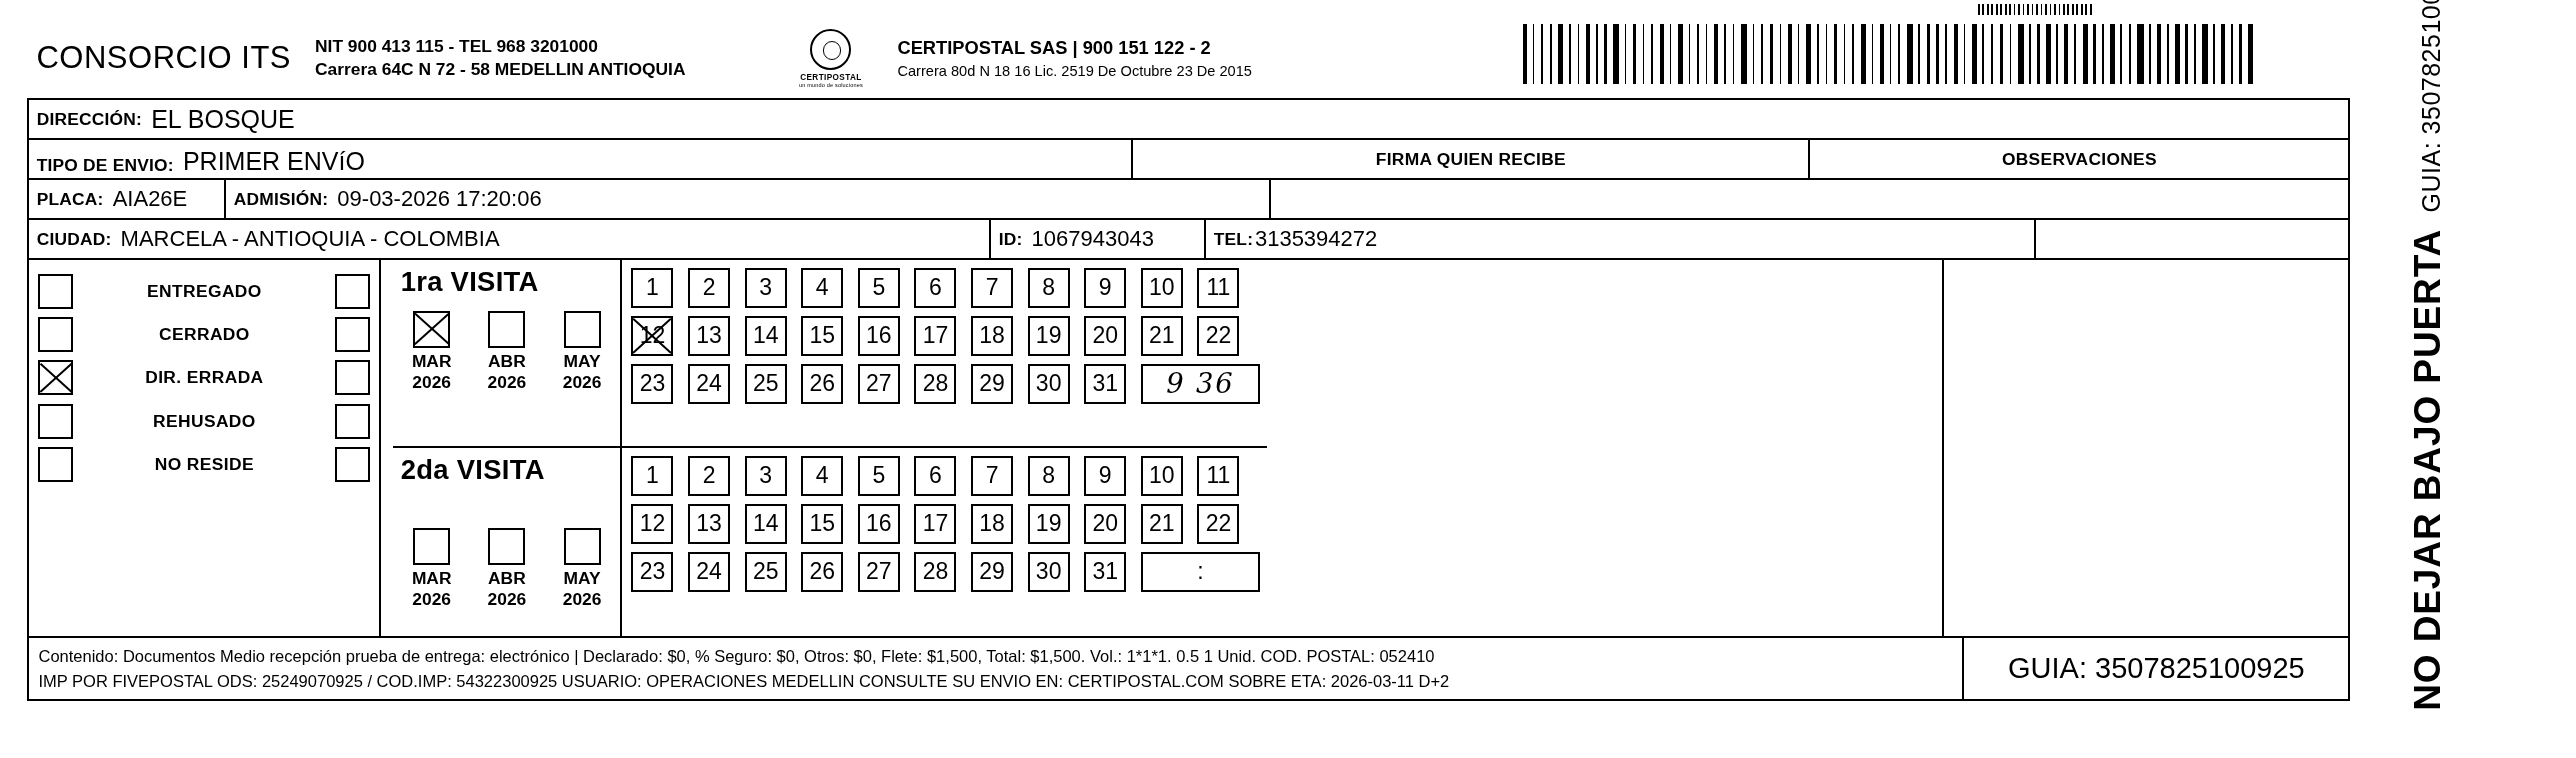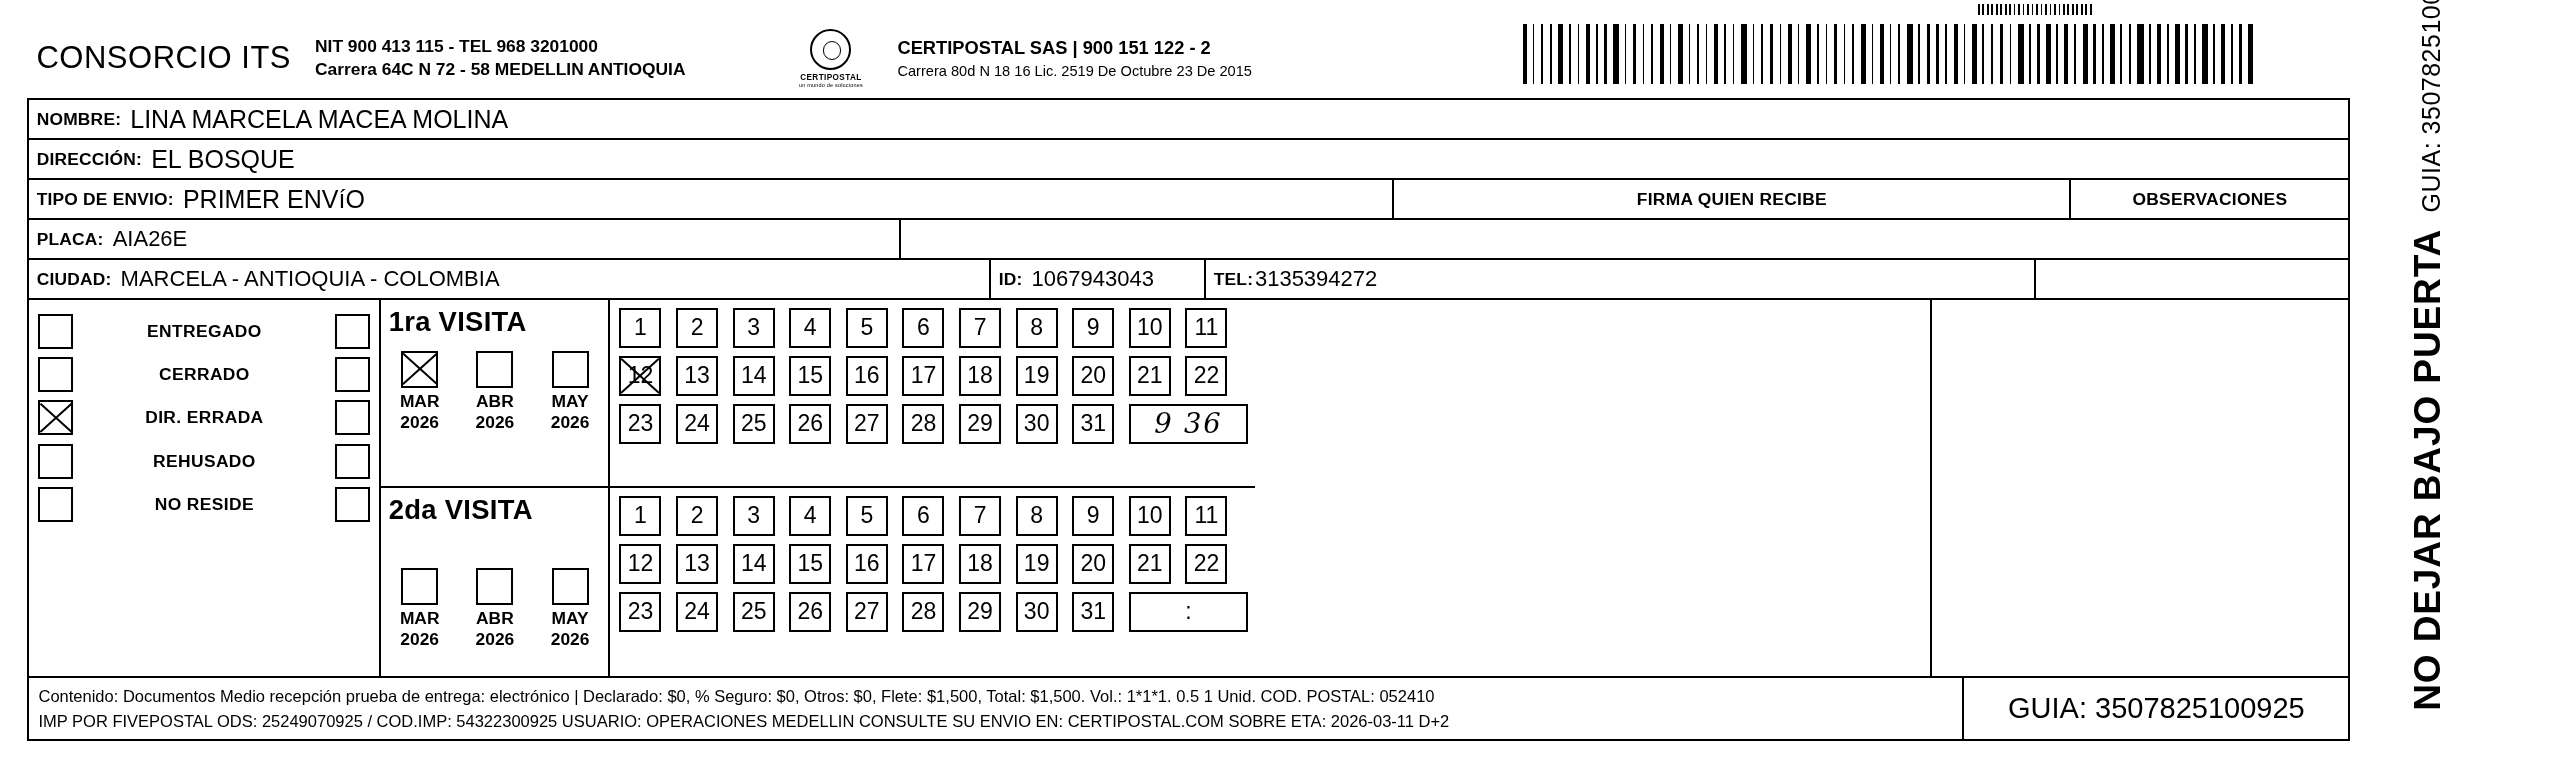--- a/index.html
+++ b/index.html
@@ -133,21 +133,21 @@
     font-size: 25px;
     margin-left: 9.1px;
     white-space: nowrap;
   }
   .val-sm { font-size: 22px; }
 
   .r-nombre, .r-direccion { height: 38px; }
   .r-tipo { height: 38px; }
 
   
-  .left-col { width: 1363px; box-sizing: border-box; }
+  .left-col { width: 1102px; box-sizing: border-box; align-items: flex-end; }
   .divider-v { border-left: 2.7px solid #000; }
 
   .firma-head {
     width: 677px;
     box-sizing: border-box;
     text-align: center;
     justify-content: center;
     font-size: 17.4px;
     font-weight: bold;
     letter-spacing: 0.3px;
@@ -199,20 +199,21 @@
     text-align: center;
     font-size: 17.4px;
     font-weight: bold;
     letter-spacing: 0.4px;
   }
 
   .visitas {
     width: 229px;
     box-sizing: border-box;
     border-right: 2.7px solid #000;
+    margin-left: 12px;
   }
   .visita-block { padding: 5.5px 7.3px 7.3px 7.3px; }
   .visita-block.first { border-bottom: 2.7px solid #000; height: 188px; box-sizing: border-box;}
   .visita-block.second { height: 188px; box-sizing: border-box;}
   .vtitle { font-size: 27.4px; font-weight: bold; letter-spacing: 0.3px; }
   .months { display: flex; justify-content: space-between; margin-top: 12.8px; }
   .month { width: 62px; text-align: center; }
   .month .mbox {
     width: 37px; height: 37px;
     border: 2.3px solid #000;
@@ -522,26 +523,20 @@
           <i style="width:2.7px;background:#fff"></i>
           <i style="width:2.7px"></i>
           <i style="width:2.7px;background:#fff"></i>
           <i style="width:4.6px"></i>
           <i style="width:1.8px;background:#fff"></i>
         </div>
     </div>
 
     <div class="frame">
 
-      <div class="row r-nombre">
-        <div class="cell">
-          <span class="lbl">NOMBRE:</span>
-          <span class="val">LINA MARCELA MACEA MOLINA</span>
-        </div>
-      </div>
 
       <div class="row r-direccion">
         <div class="cell">
           <span class="lbl">DIRECCIÓN:</span>
           <span class="val">EL BOSQUE</span>
         </div>
       </div>
 
       <div class="row r-tipo">
         <div class="cell left-col">
@@ -549,20 +544,24 @@
           <span class="val">PRIMER ENVíO</span>
         </div>
         <div class="cell firma-head divider-v">FIRMA QUIEN RECIBE</div>
         <div class="cell obs-head divider-v">OBSERVACIONES</div>
       </div>
 
       <div class="row" style="height:38px;">
         <div class="cell" style="width:195px;">
           <span class="lbl">PLACA:</span>
           <span class="val val-sm">AIA26E</span>
+        </div>
+        <div class="cell divider-v" style="width:370px;">
+          <span class="lbl">ADMISIÓN:</span>
+          <span class="val val-sm">09-03-2026 17:20:06</span>
         </div>
         <div class="cell firma-area"></div>
         <div class="cell obs-area"></div>
       </div>
 
       <div class="row" style="height:38px;">
         <div class="cell" style="width:960px;">
           <span class="lbl">CIUDAD:</span>
           <span class="val val-sm">MARCELA - ANTIOQUIA - COLOMBIA</span>
         </div>

